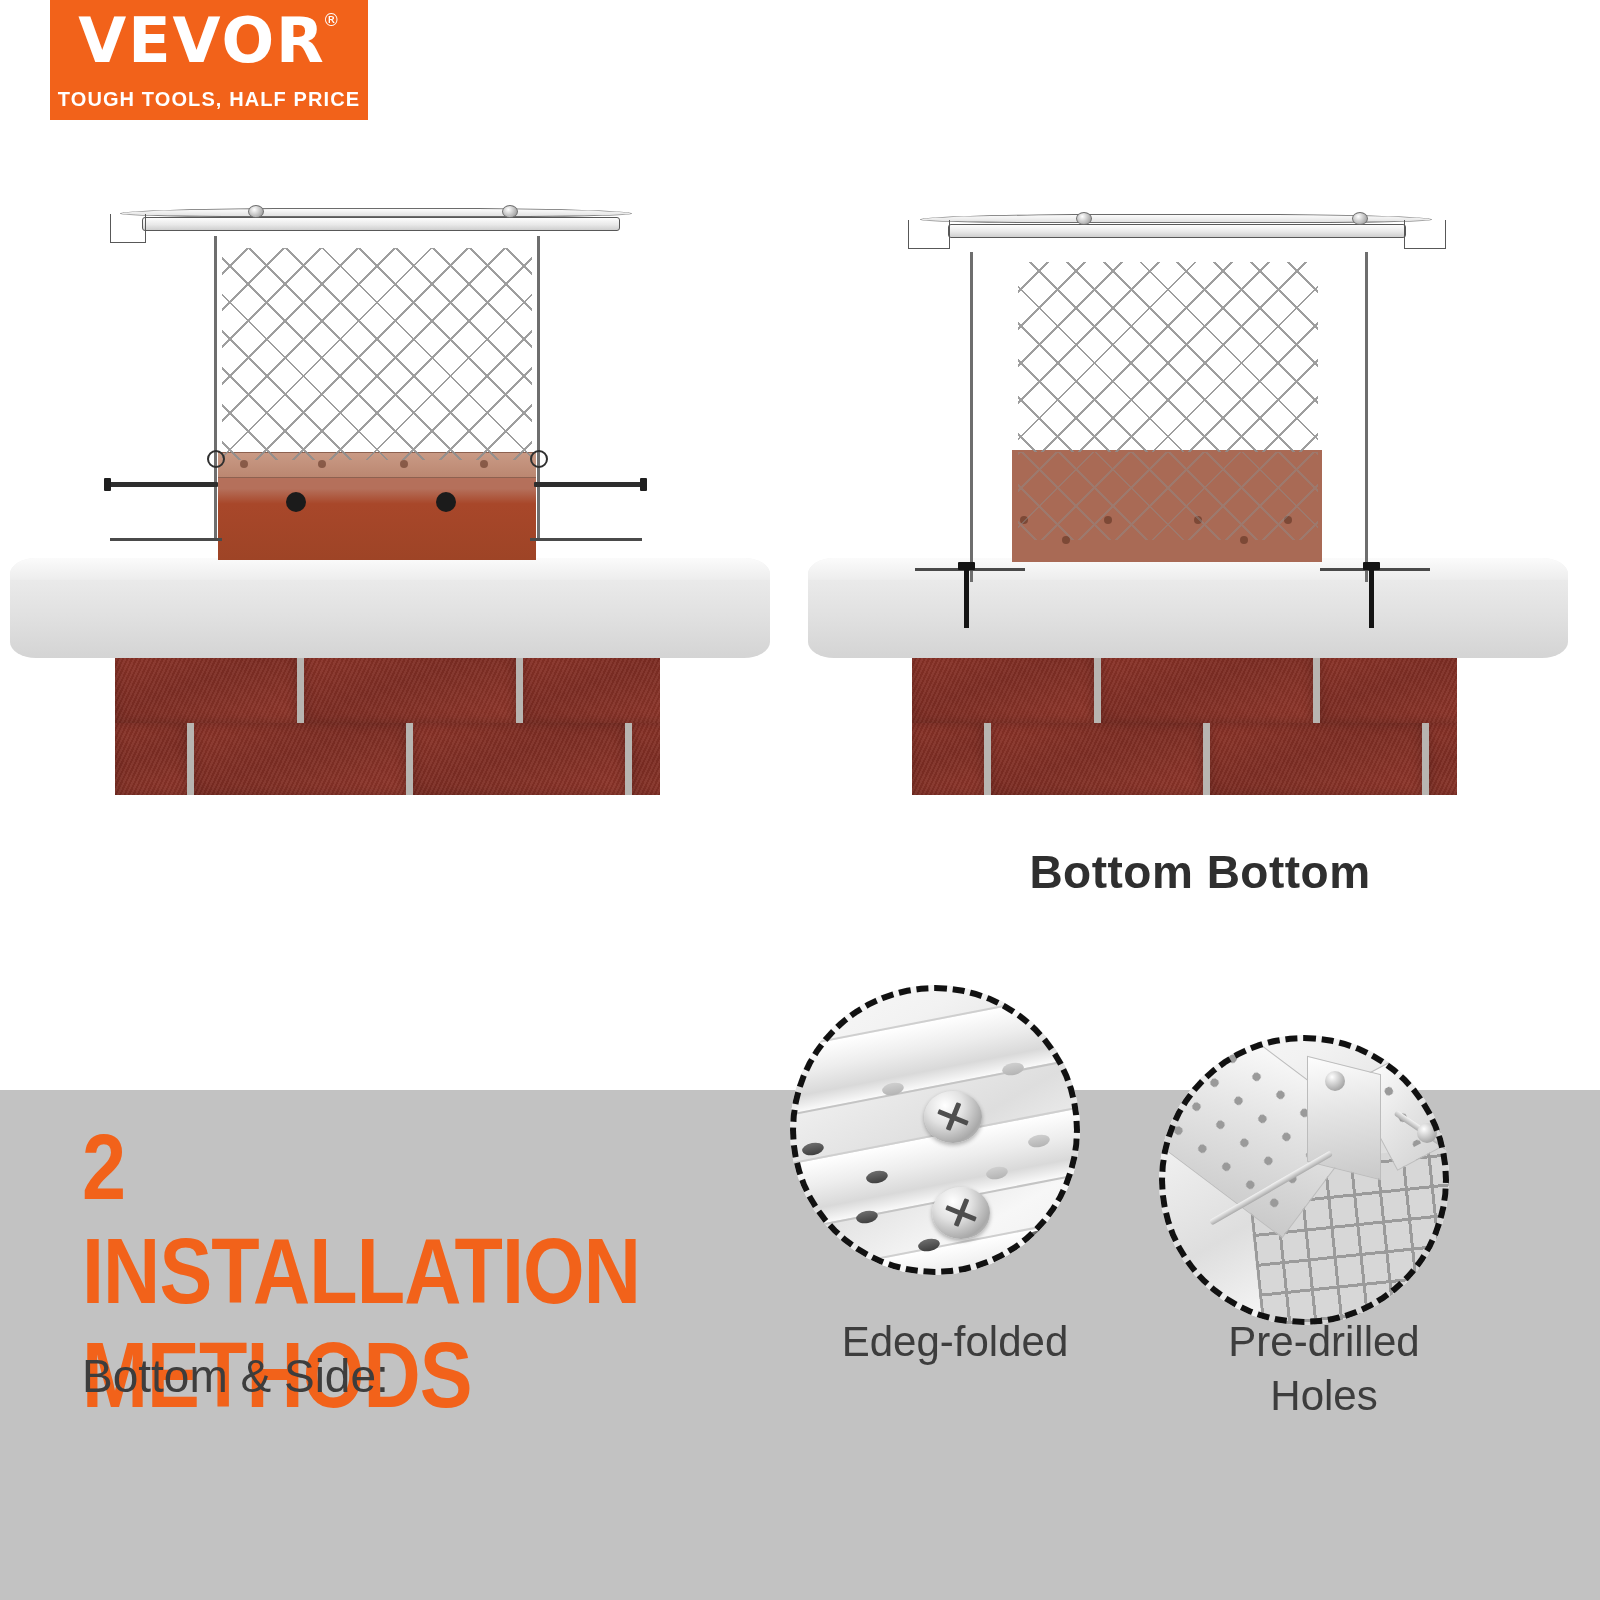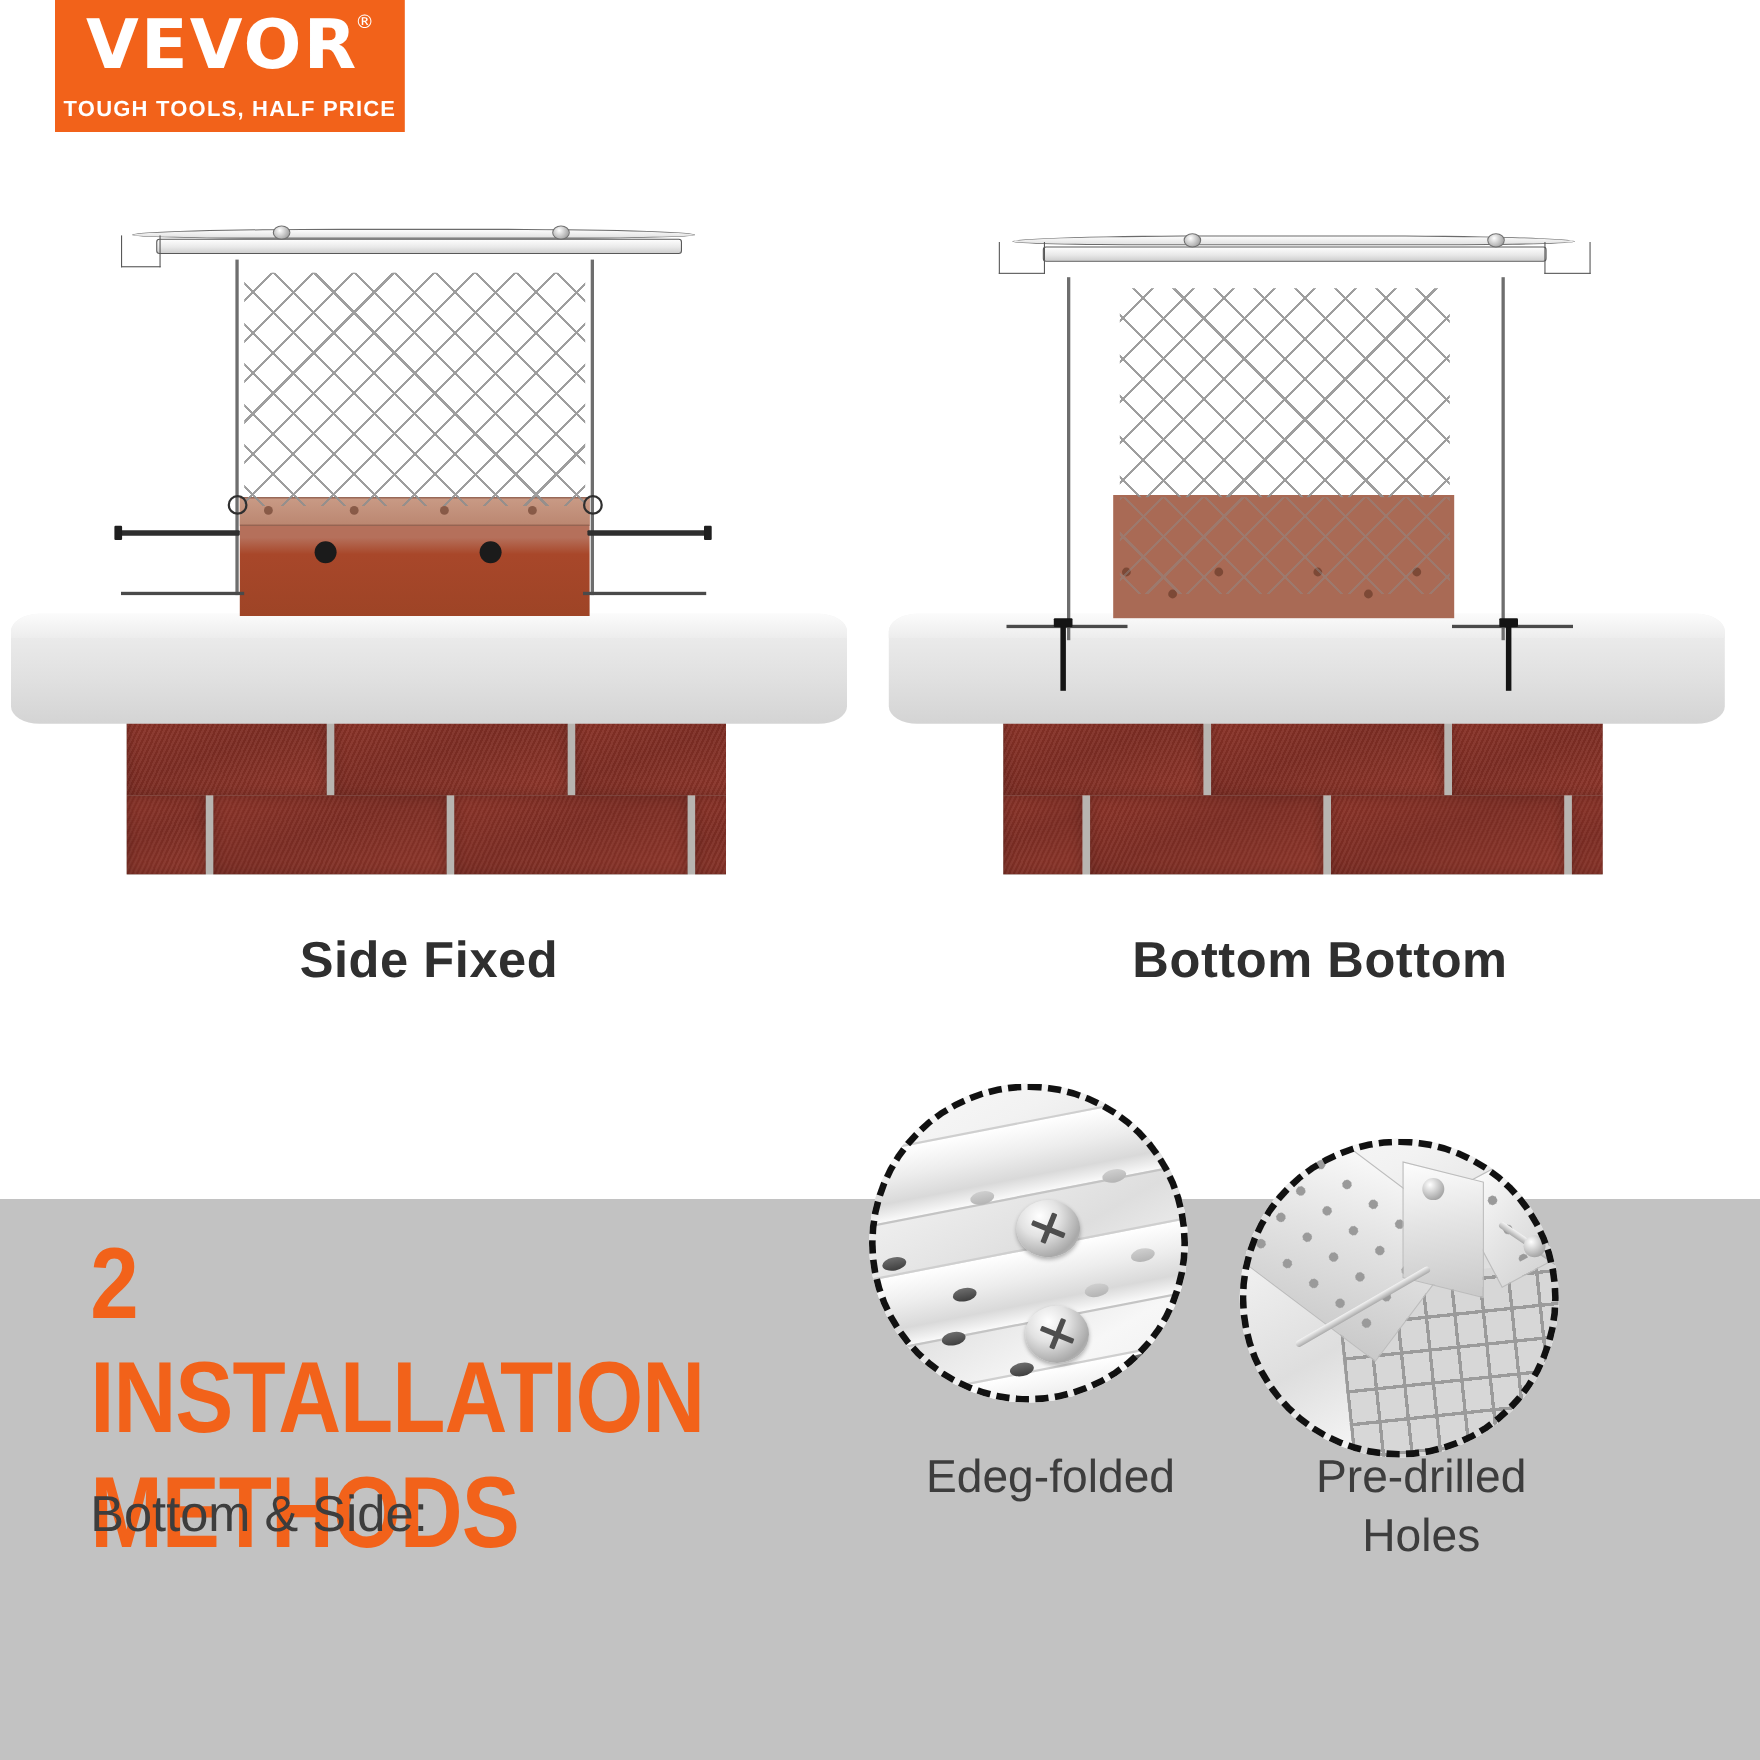--- a/index.html
+++ b/index.html
@@ -321,21 +321,20 @@
     <div class="lid-screw" style="left:552px;top:12px;"></div>
 
     <div class="base-flange" style="left:115px;top:368px;width:110px;"></div>
     <div class="base-flange" style="left:520px;top:368px;width:110px;"></div>
     <div class="anchor-head" style="left:158px;top:362px;"></div>
     <div class="anchor" style="left:164px;top:368px;height:60px;"></div>
     <div class="anchor-head" style="left:563px;top:362px;"></div>
     <div class="anchor" style="left:569px;top:368px;height:60px;"></div>
   </div>
 
-  <div class="method-label label-left">Side Fixed</div>
   <div class="method-label label-right">Bottom Bottom</div>
 
   <div class="headline">
     <div>2 INSTALLATION</div>
     <div>METHODS</div>
   </div>
   <div class="subline">
     <div>Bottom &amp; Side:</div>
   </div>
 
@@ -357,21 +356,21 @@
       <div class="hole" style="left:204px;top:284px;"></div>
       <div class="phillips" style="left:134px;top:106px;"></div>
       <div class="phillips" style="left:142px;top:202px;"></div>
     </div>
     <div class="circle-dash" style="left:0;top:0;"></div>
     <div class="caption" style="left:0;top:330px;">
       <div>Edeg-folded</div>
     </div>
   </div>
 
-  <div class="detail" style="left:1127px;top:1035px;width:330px;height:430px;">
+  <div class="detail" style="left:1159px;top:1035px;width:330px;height:430px;">
     <div class="circle" style="left:0;top:0;">
       <div class="steel"></div>
 
       <div class="grate" style="left:96px;top:120px;width:230px;height:190px;transform:rotate(-6deg);"></div>
 
       <div class="panel-plate" style="left:6px;top:22px;width:176px;height:140px;transform:rotate(37deg);"></div>
       <div class="perf" style="left:22px;top:36px;width:148px;height:112px;transform:rotate(37deg);"></div>
 
       <div class="panel-plate" style="left:206px;top:6px;width:150px;height:98px;transform:rotate(-28deg);"></div>
       <div class="perf" style="left:220px;top:16px;width:126px;height:76px;transform:rotate(-28deg);"></div>

